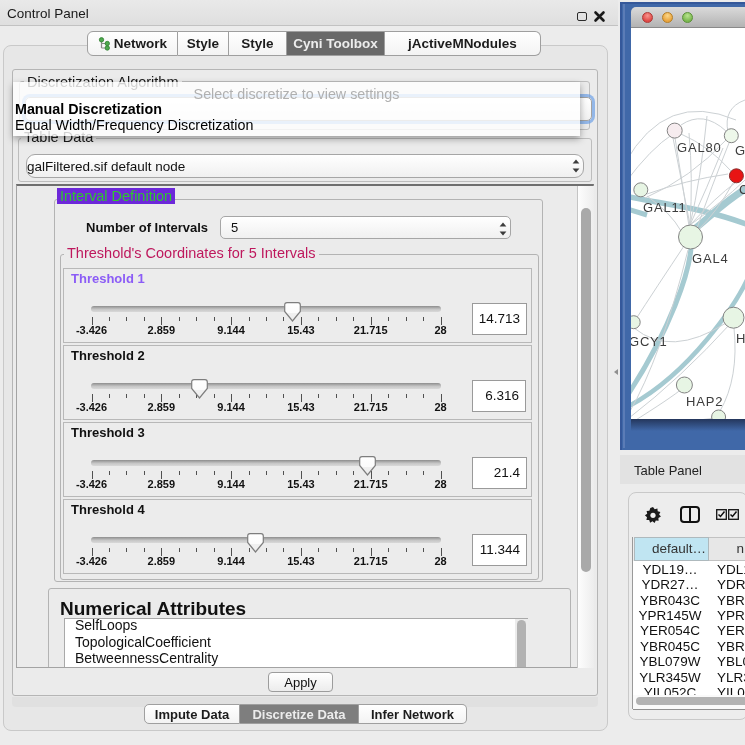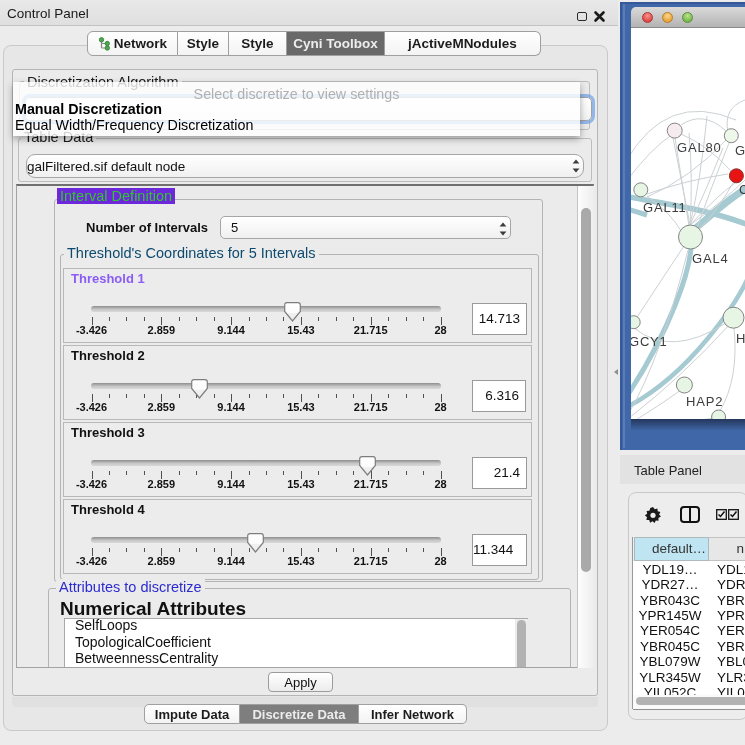--- a/index.html
+++ b/index.html
@@ -43,21 +43,21 @@
 <div class="abs" style="left:16px;top:184px;width:578px;height:484px;background:#ebebeb;border:1px solid #a3a3a3;border-top:2px solid #6f6f6f;overflow:hidden;">
 <div class="abs" style="left:37px;top:13px;width:489px;height:383px;border:1px solid #b3b3b3;border-radius:3px;"></div>
 <div class="abs" style="left:40px;top:2px;font-size:14.5px;color:#2fc62f;background:#6d28d9;padding:0 3px;">Interval Definition</div>
 <div class="abs" style="left:69px;top:34px;font-size:13px;font-weight:bold;color:#111;">Number of Intervals</div>
 <div class="abs" style="left:203px;top:30px;width:291px;height:23px;border-radius:5px;background:linear-gradient(#ffffff,#f0f0f0);border:1px solid #a6a6a6;display:flex;align-items:center;font-size:13px;color:#111;padding-left:10px;">5</div>
 <svg class="abs" style="left:482px;top:36px;" width="8" height="14" viewBox="0 0 8 14">
       <path d="M4 0.5 L7.4 4.6 L0.6 4.6 Z" fill="#3c3c3c"></path>
       <path d="M4 13.5 L7.4 9.4 L0.6 9.4 Z" fill="#3c3c3c"></path>
     </svg>
 <div class="abs" style="left:43px;top:68px;width:479px;height:326px;border:1px solid #b3b3b3;border-radius:3px;"></div>
-<div class="abs" style="left:47px;top:58.5px;font-size:14.5px;color:#0c4a6e;background:#ebebeb;padding:0 3px;">Threshold's Coordinates for 5 Intervals</div>
+<div class="abs" style="left:47px;top:58.5px;font-size:14.5px;color:#be185d;background:#ebebeb;padding:0 3px;">Threshold's Coordinates for 5 Intervals</div>
 <div class="abs" style="left:46px;top:82px;width:469px;height:75px;border:1px solid #b8b8b8;background:#ececec;"></div>
 <div class="abs" style="left:54px;top:85px;font-size:13px;font-weight:bold;color:#8b5cf6;">Threshold 1</div>
 <div class="abs" style="left:74px;top:120px;width:350px;height:6px;border-radius:3px;background:linear-gradient(#8d8d8d,#c6c6c6 55%,#d9d9d9);"></div>
 <div class="abs" style="left:74.5px;top:130.5px;width:1px;height:8px;background:#505050;"></div>
 <div class="abs" style="left:92.0px;top:130.5px;width:1px;height:4px;background:#505050;"></div>
 <div class="abs" style="left:109.4px;top:130.5px;width:1px;height:4px;background:#505050;"></div>
 <div class="abs" style="left:126.8px;top:130.5px;width:1px;height:4px;background:#505050;"></div>
 <div class="abs" style="left:144.3px;top:130.5px;width:1px;height:8px;background:#505050;"></div>
 <div class="abs" style="left:161.8px;top:130.5px;width:1px;height:4px;background:#505050;"></div>
 <div class="abs" style="left:179.2px;top:130.5px;width:1px;height:4px;background:#505050;"></div>
@@ -211,23 +211,22 @@
       <path d="M3 0.7 L14 0.7 Q16.3 0.7 16.3 3 L16.3 9.5 L8.5 19 L0.7 9.5 L0.7 3 Q0.7 0.7 3 0.7 Z" fill="url(#tg)" stroke="#7d7d7d" stroke-width="1.2"></path>
       <defs>
         <linearGradient id="tg" x1="0" y1="0" x2="0" y2="1">
           <stop offset="0" stop-color="#ffffff"></stop>
           <stop offset="0.55" stop-color="#fbfbfb"></stop>
           <stop offset="0.56" stop-color="#f0f0f0"></stop>
           <stop offset="1" stop-color="#ededed"></stop>
         </linearGradient>
       </defs>
     </svg>
-<div class="abs" style="left:455px;top:348px;width:55px;height:32px;background:#fff;border:1px solid #9a9a9a;font-size:13.5px;color:#111;line-height:30px;padding-right:6px;">11.344</div>
+<div class="abs" style="left:455px;top:348px;width:55px;height:32px;background:#fff;border:1px solid #9a9a9a;font-size:13.5px;color:#111;text-align:right;line-height:30px;padding-right:6px;">11.344</div>
 <div class="abs" style="left:31px;top:402px;width:523px;height:130px;border:1px solid #b3b3b3;border-radius:3px;"></div>
-<div class="abs" style="left:39px;top:392.5px;font-size:14.5px;color:#2b2bd0;background:#ebebeb;padding:0 3px;">Attributes to discretize</div>
 <div class="abs" style="left:43px;top:411.5px;font-size:19px;font-weight:bold;color:#111;">Numerical Attributes</div>
 <div class="abs" style="left:47px;top:432px;width:464px;height:80px;background:#fff;border:1px solid #a9a9a9;"></div>
 <div class="abs" style="left:58px;top:431.29999999999995px;font-size:14px;color:#111;">SelfLoops</div>
 <div class="abs" style="left:58px;top:447.79999999999995px;font-size:14px;color:#111;">TopologicalCoefficient</div>
 <div class="abs" style="left:58px;top:464.29999999999995px;font-size:14px;color:#111;">BetweennessCentrality</div>
 <div class="abs" style="left:498px;top:433px;width:13px;height:78px;background:#ececec;"></div>
 <div class="abs" style="left:500px;top:434px;width:9px;height:74px;border-radius:5px;background:#b2b2b2;"></div>
 </div>
 <div class="abs" style="left:577px;top:186px;width:17px;height:482px;background:linear-gradient(90deg,#fdfdfd,#ededed);border-left:1px solid #c4c4c4;"></div>
 <div class="abs" style="left:581px;top:208px;width:10px;height:364px;border-radius:5px;background:#a9a9a9;"></div>

